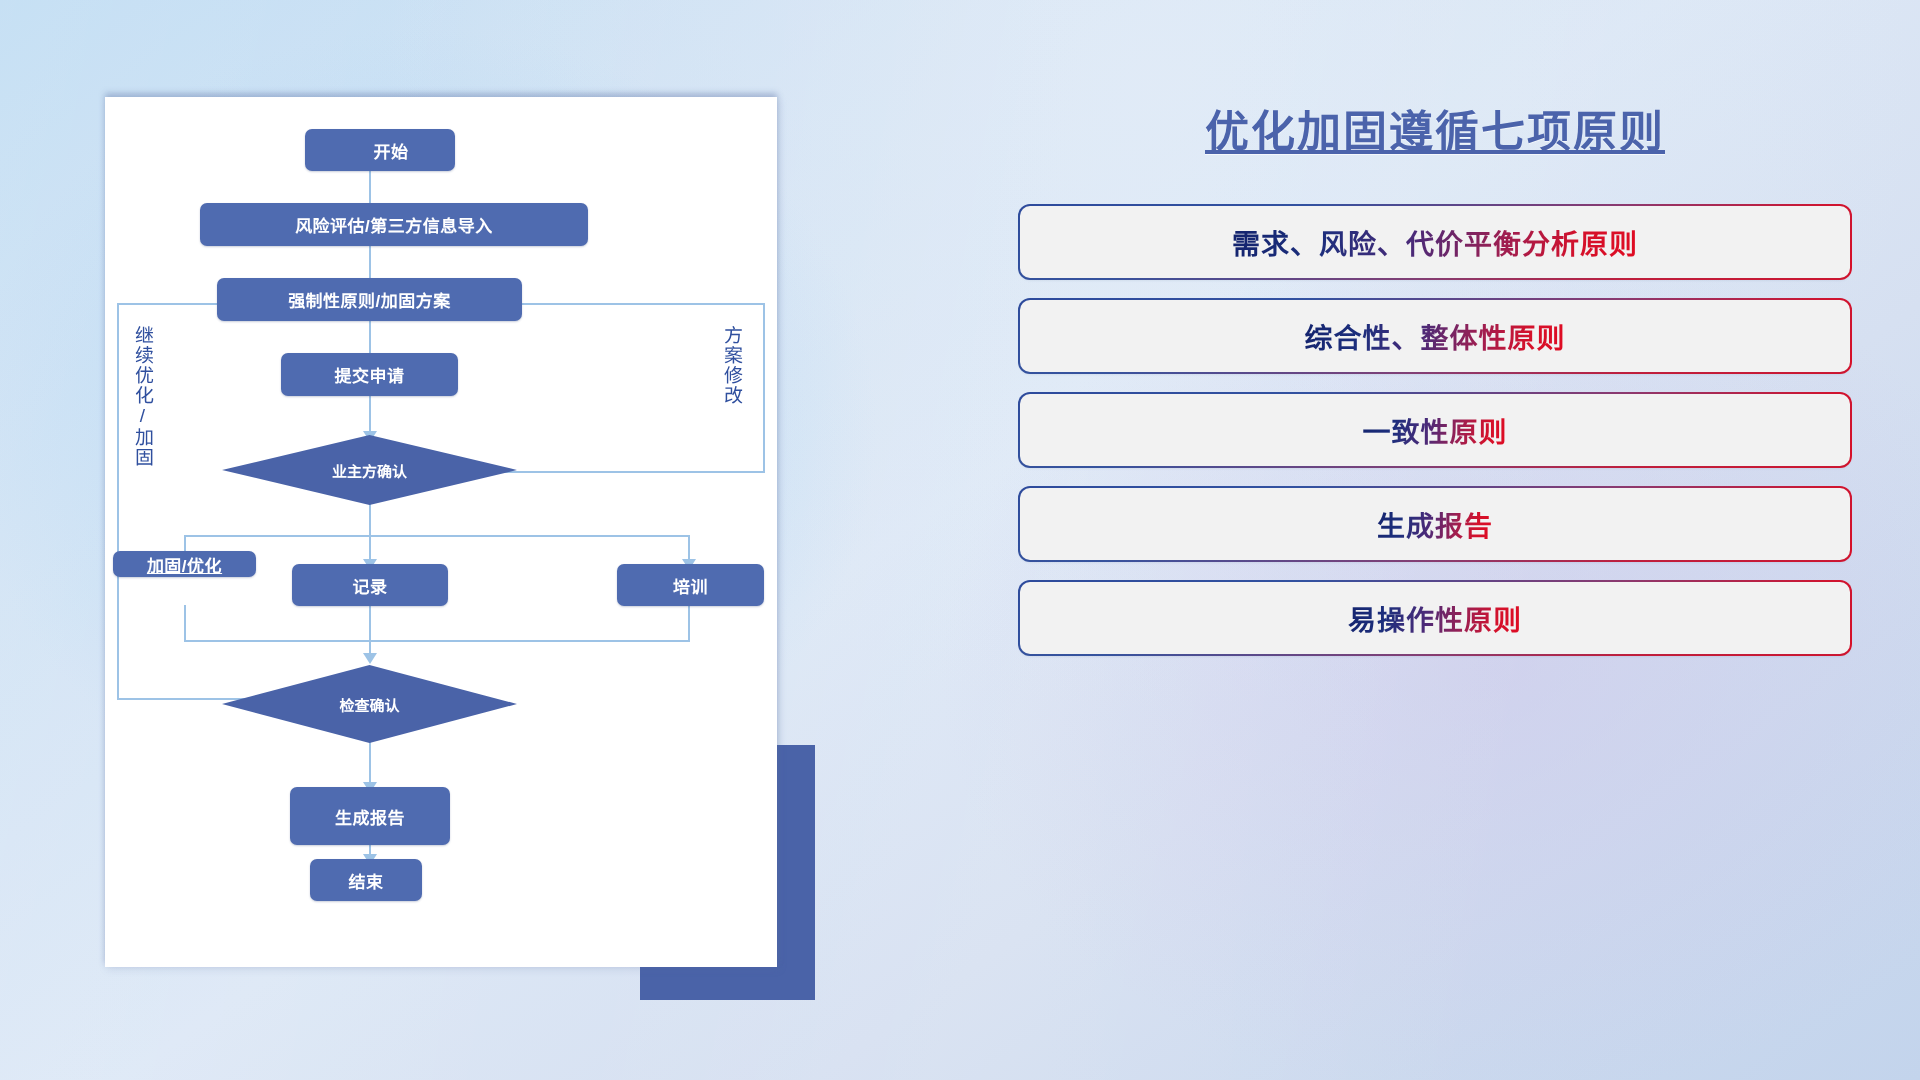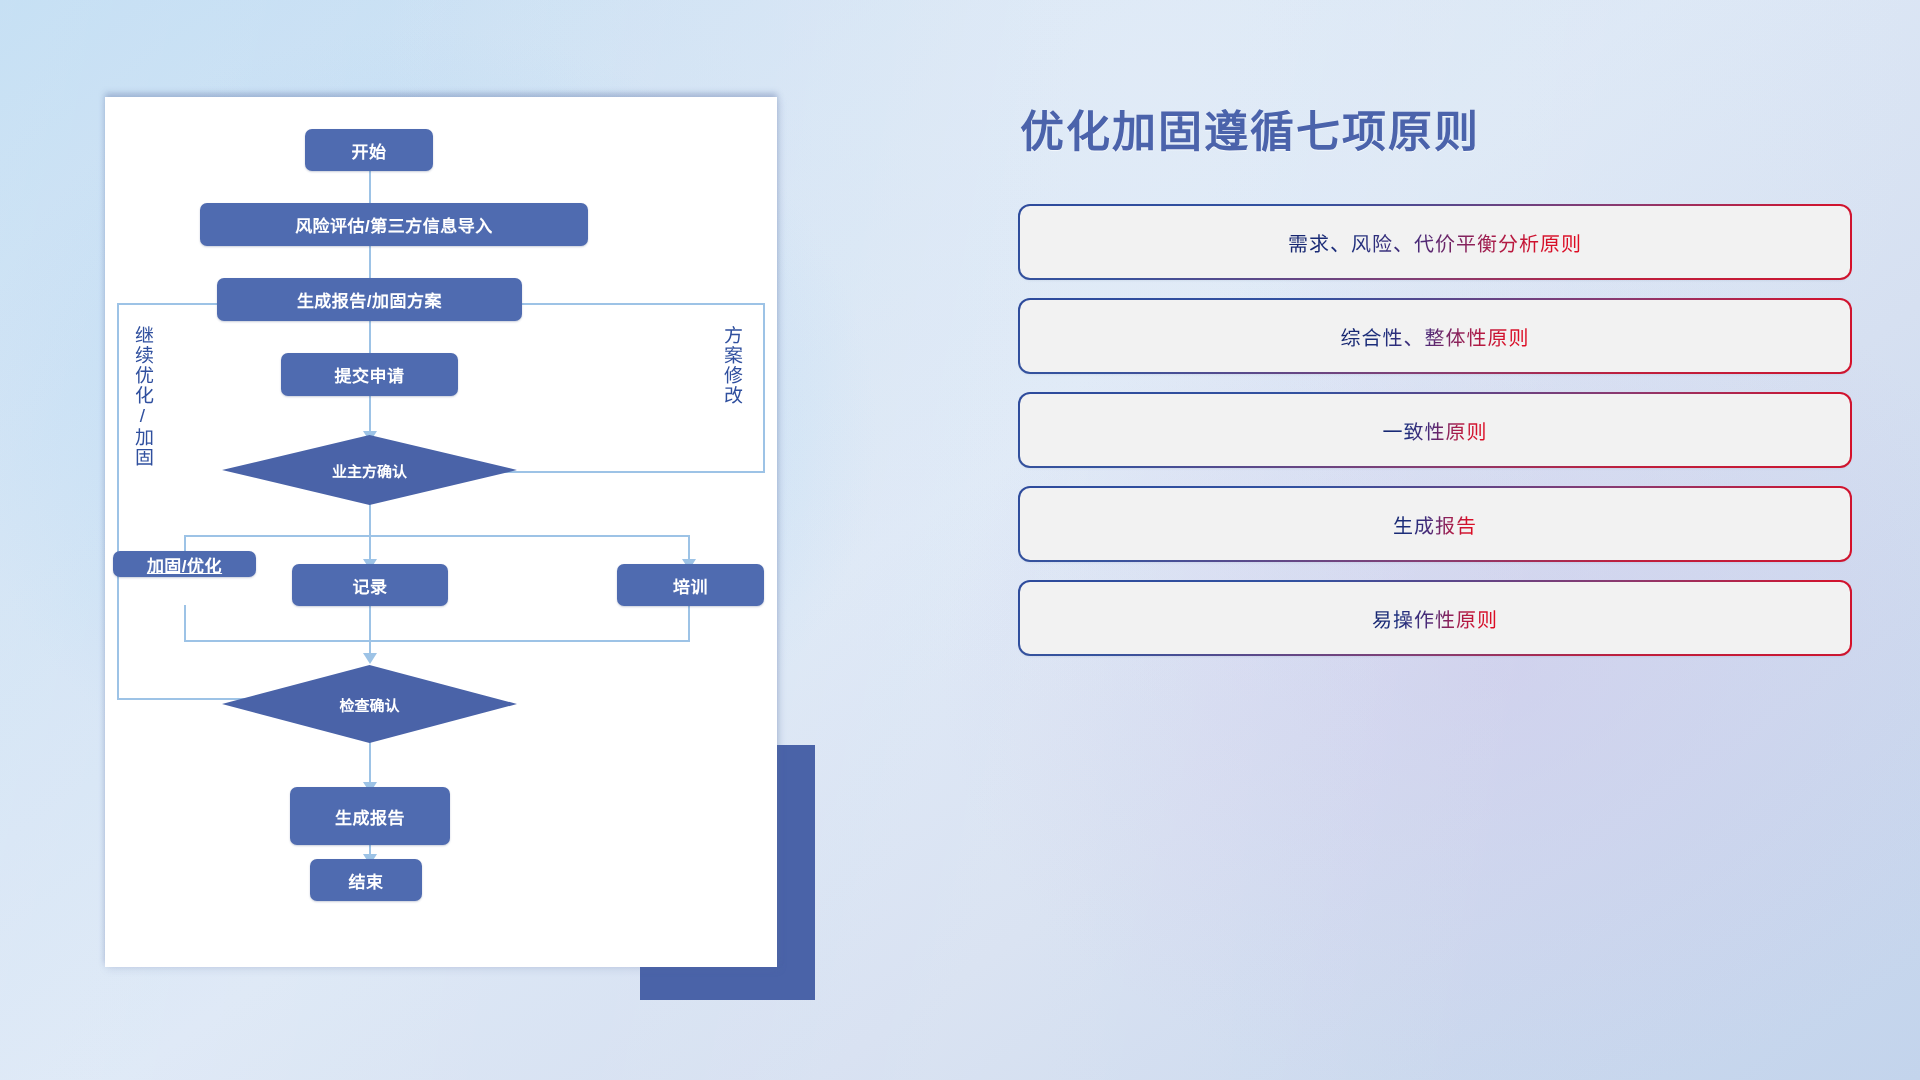--- a/index.html
+++ b/index.html
@@ -122,27 +122,28 @@
 
   
   #right-panel{
     position:absolute;
     left:1020px; top:90px;
     width:830px; height:930px;
     z-index:3;
   }
   #panel-title{
     width:100%;
-    text-align:left;
+    text-align:center;
     font-size:44px;
     font-weight:bold;
     color:#4b63ab;
     letter-spacing:2px;
     text-shadow: 0 1px 1px rgba(255,255,255,0.65);
     margin-top:6px;
+    text-decoration:underline;
   }
   #principle-list{
     margin-top:46px;
     display:flex;
     flex-direction:column;
     gap:22px;
   }
   .principle{
     position:relative;
     height:72px;
@@ -156,22 +157,22 @@
   }
   .principle::before{
     content:"";
     position:absolute;
     left:-2px; top:-2px; right:-2px; bottom:-2px;
     border-radius:12px;
     background: linear-gradient(160deg, #2e4b9c 0%, #3352a0 28%, #8b3a70 58%, #d01530 78%, #e00b22 100%);
     z-index:-1;
   }
   .principle-label{
-    font-size:20px;
-    font-weight:normal;
+    font-size:28px;
+    font-weight:bold;
     letter-spacing:1px;
     background: linear-gradient(100deg, #14246e 0%, #1d2f7d 22%, #4b2a78 45%, #9c1f52 66%, #d4112b 85%, #e00b22 100%);
     -webkit-background-clip:text;
     background-clip:text;
     color:transparent;
     -webkit-text-fill-color:transparent;
     white-space:nowrap;
   }
 </style>
 </head>
@@ -221,30 +222,30 @@
       <div class="ln lnh" style="left:12px; top:601px; width:158px;"></div>
       <div class="ln lnv" style="left:12px; top:206px; height:397px;"></div>
       <div class="ln lnh" style="left:12px; top:206px; width:148px;"></div>
       <div class="arrow arrow-right" style="left:156px; top:201px;"></div>
 
       <div class="ln lnh" style="left:355px; top:374px; width:305px;"></div>
       <div class="ln lnv" style="left:658px; top:206px; height:170px;"></div>
       <div class="ln lnh" style="left:380px; top:206px; width:280px;"></div>
       <div class="arrow arrow-left" style="left:370px; top:201px;"></div>
 
-      <div class="node" style="left:200px; top:32px; width:128px; height:42px;">
+      <div class="node" style="left:200px; top:32px; width:128px; height:42px;padding-left:22px;">
         <span>开始</span>
       </div>
 
       <div class="node" style="left:70px; top:106px; width:388px; height:43px;margin-left:25px;">
         <span>风险评估/第三方信息导入</span>
       </div>
 
       <div class="node" style="left:112px; top:181px; width:305px; height:43px;">
-        <span>生成报告/加固方案</span>
+        <span>强制性原则/加固方案</span>
       </div>
 
       <div class="node" style="left:176px; top:256px; width:177px; height:43px;">
         <span>提交申请</span>
       </div>
 
       <div class="diamond" style="left:117px; top:338px; width:295px; height:70px;">
         <div class="dshape"></div>
         <div class="dlabel">业主方确认</div>
       </div>

